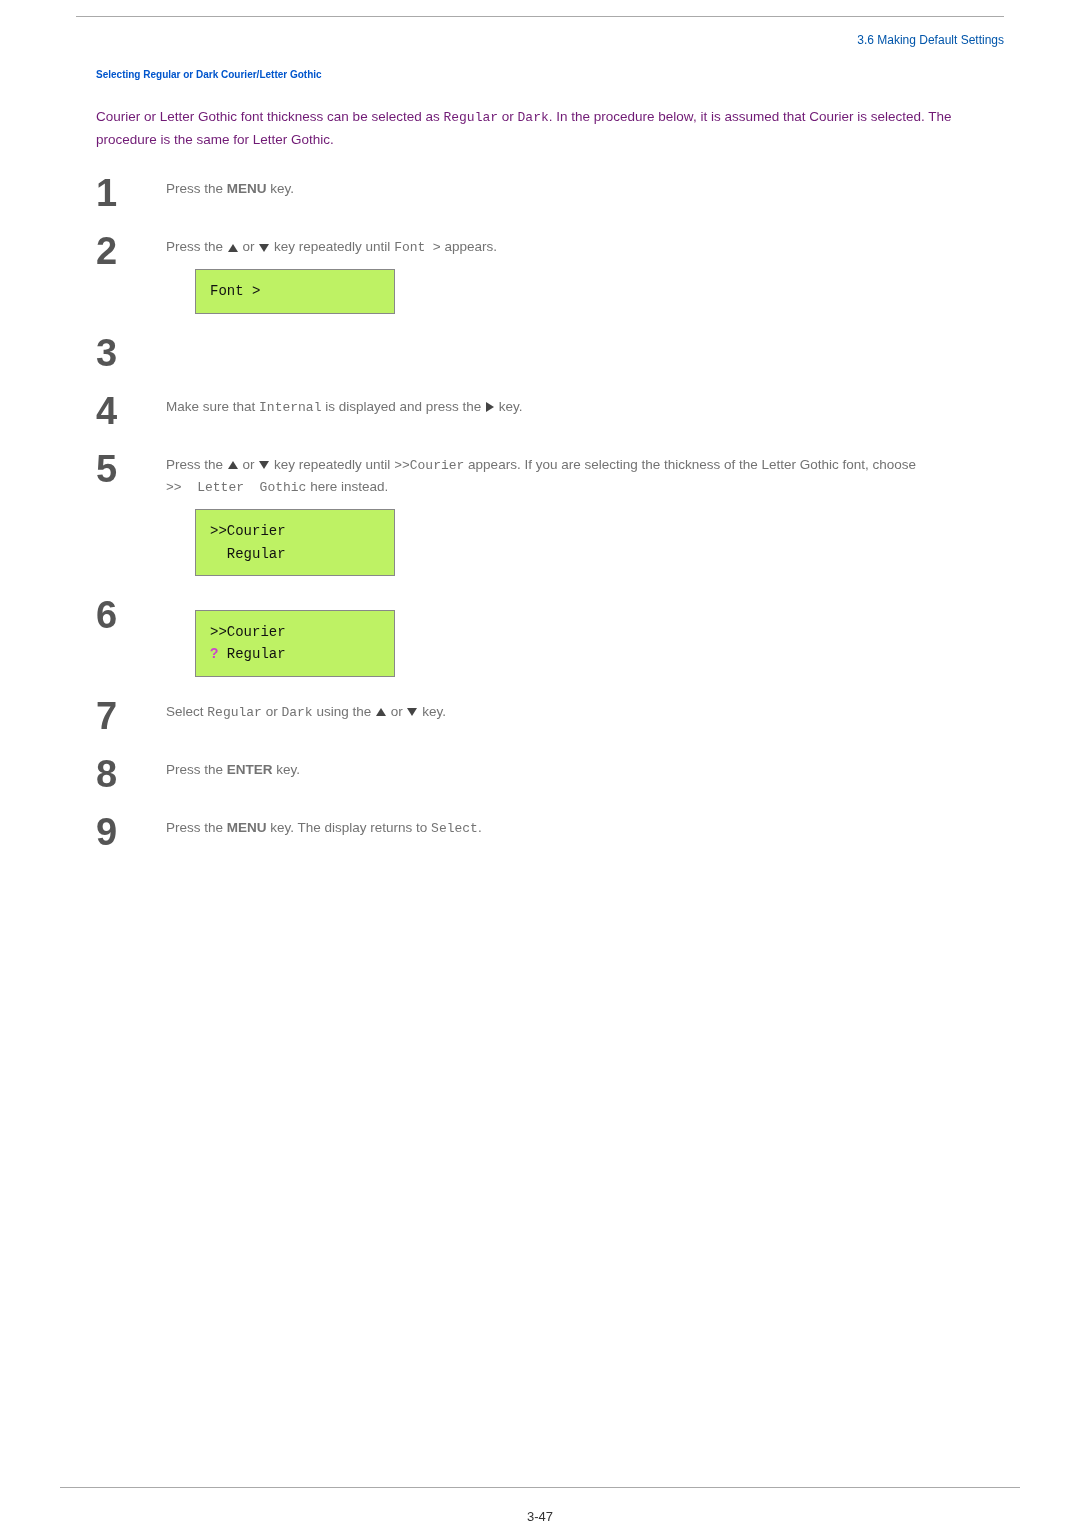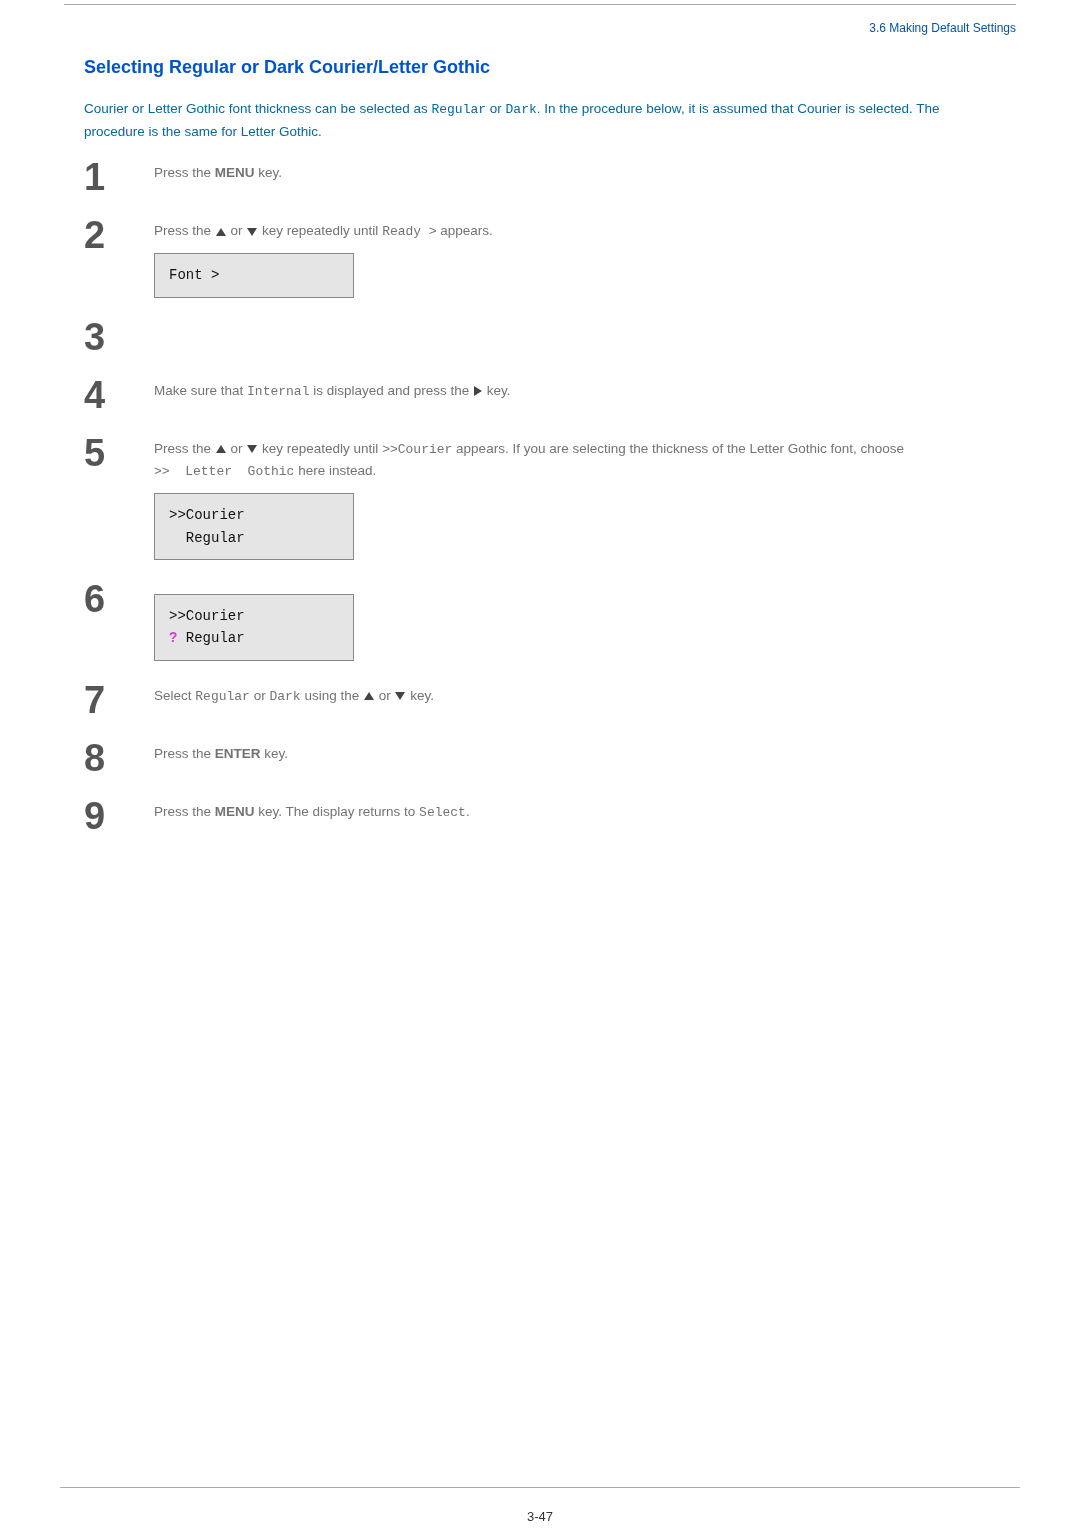--- a/index.html
+++ b/index.html
@@ -8,49 +8,49 @@
       font-family: Arial, Helvetica, sans-serif;
       font-size: 14px;
       color: #222;
       width: 1080px;
       min-height: 1528px;
       position: relative;
     }
     .page-container {
       width: 1080px;
       min-height: 1528px;
-      padding: 4px;
+      padding: 16px;
       position: relative;
     }
     .top-rule {
       border-top: 1px solid #aaa;
       margin: 0 60px;
       padding-top: 8px;
     }
     .header-line {
       display: flex;
       justify-content: flex-end;
       padding: 8px 60px 12px 60px;
       font-size: 12px;
       color: #0055aa;
     }
     .content {
       padding: 10px 80px 60px 80px;
     }
     .section-title {
       color: #0055cc;
-      font-size: 18px;
+      font-size: 10px;
       font-weight: bold;
-      margin-bottom: 20px;
+      margin-bottom: 26px;
     }
     .intro-text {
       font-size: 13.5px;
       line-height: 1.6;
-      margin-bottom: 14px;
-      color: #0369a1;
+      margin-bottom: 22px;
+      color: #701a75;
     }
     code, .mono {
       font-family: 'Courier New', Courier, monospace;
       font-size: 13px;
     }
     .step-row {
       display: flex;
       align-items: flex-start;
       margin-bottom: 18px;
     }
@@ -66,29 +66,30 @@
       flex: 1;
       padding-top: 6px;
     }
     .step-text {
       font-size: 13.5px;
       line-height: 1.6;
       color: #737373;
     }
     .lcd-box {
       border: 1px solid #888;
-      background: #e5e5e5;
+      background: #bef264;
       font-family: 'Courier New', Courier, monospace;
       font-size: 14px;
       padding: 10px 14px;
       margin-top: 10px;
       display: inline-block;
       min-width: 200px;
       line-height: 1.6;
       color: #111;
+      margin-left: 29px;
     }
     .page-number {
       position: absolute;
       bottom: 4px;
       left: 0;
       right: 0;
       text-align: center;
       font-size: 13px;
       color: #333;
     }
@@ -144,21 +145,21 @@
         <div class="step-text">
           Press the <strong>MENU</strong> key.
         </div>
       </div>
     </div>
 
     <div class="step-row">
       <div class="step-number">2</div>
       <div class="step-content">
         <div class="step-text">
-          Press the <span class="triangle-up"></span> or <span class="triangle-down"></span> key repeatedly until <code>Ready</code> &nbsp;&gt; appears.
+          Press the <span class="triangle-up"></span> or <span class="triangle-down"></span> key repeatedly until <code>Font</code> &nbsp;&gt; appears.
         </div>
         <div class="lcd-box">
           <span>Font              &gt;</span>
         </div>
       </div>
     </div>
 
     <div class="step-row">
       <div class="step-number">3</div>
       <div class="step-content">

